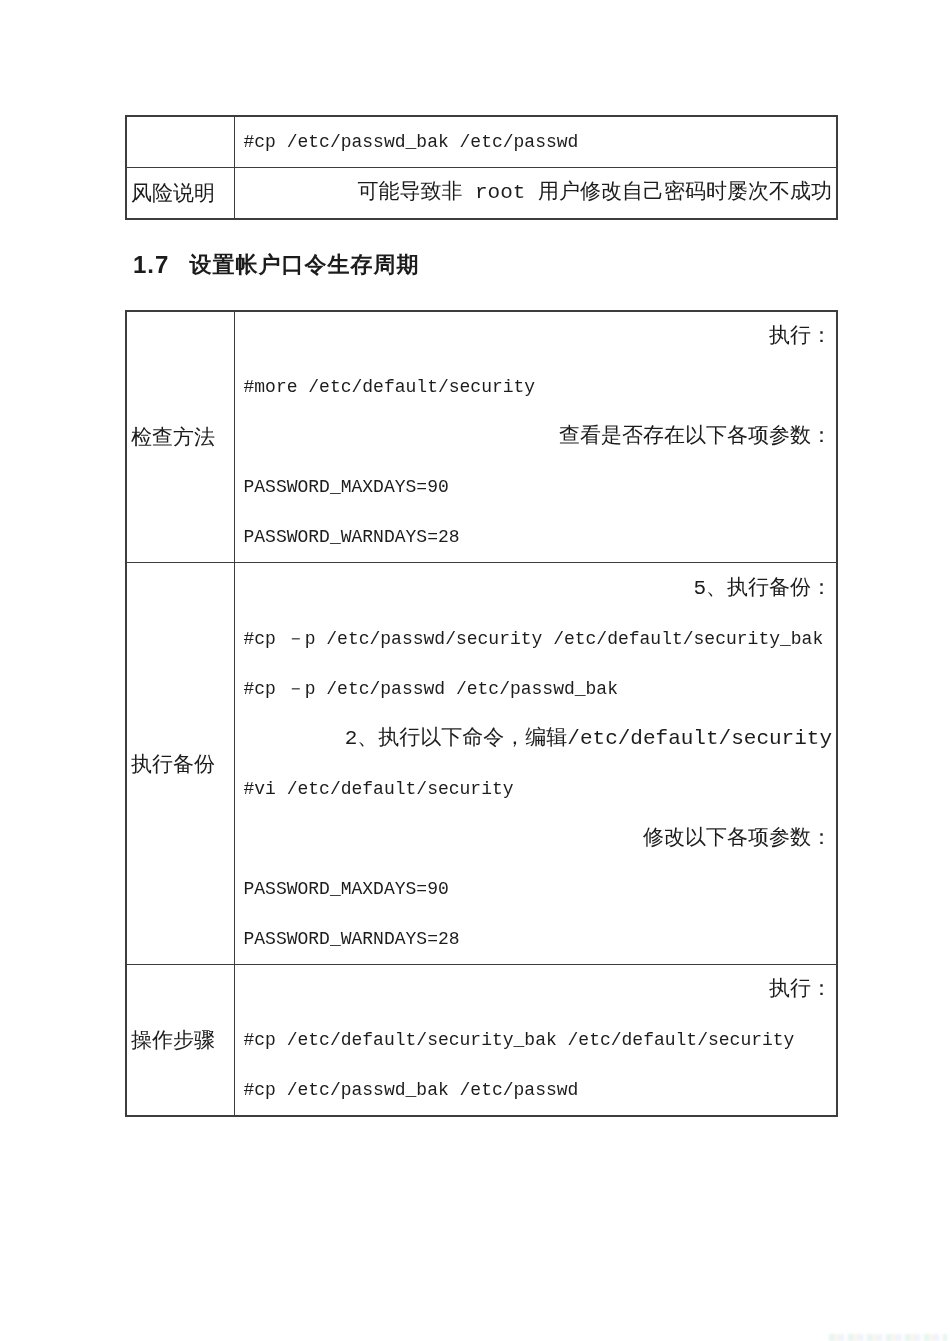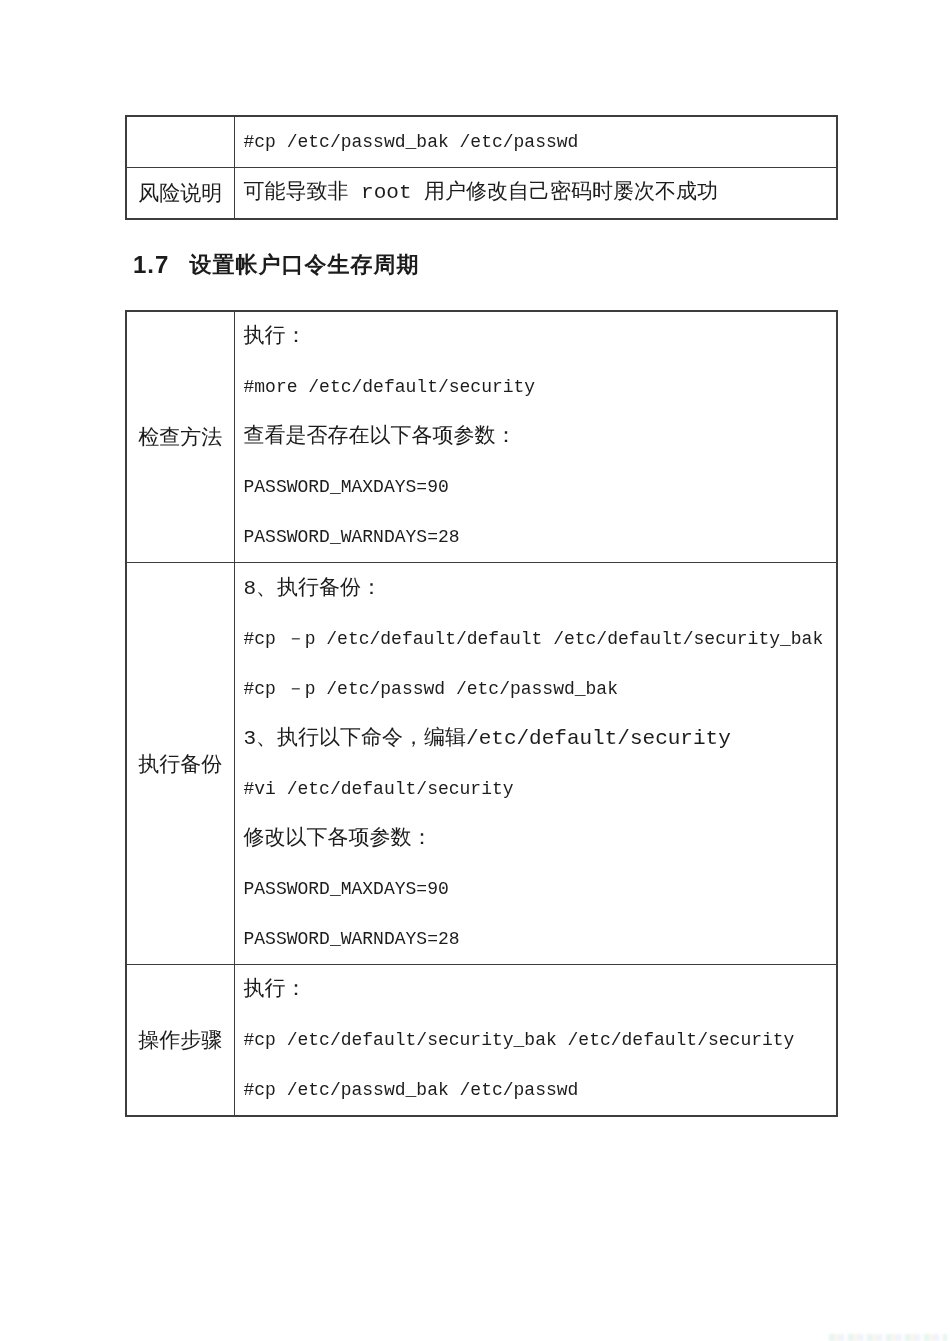--- a/index.html
+++ b/index.html
@@ -24,38 +24,38 @@
     border: 2px solid #3d3d3d;
   }
   table.doc-table td {
     border: 1px solid #3d3d3d;
     overflow: hidden;
   }
   col.col-label   { width: 108px; }
   col.col-content { width: 603px; }
 
   td.label-cell {
-    text-align: center;
     vertical-align: middle;
     font-family: "DejaVu Serif", "Liberation Serif", serif;
     font-size: 21px;
     line-height: 50px;
-    padding: 0 11px;
+    padding: 0 4px;
   }
   td.content-cell {
     vertical-align: middle;
     padding: 0 4px 0 9px;
   }
   .line {
     line-height: 50px;
     white-space: nowrap;
   }
   .line.zh {
     font-family: "Liberation Mono", "DejaVu Serif", serif;
     font-size: 21px;
+    text-align: right;
   }
   .line.cmd {
     font-family: "Liberation Mono", "DejaVu Sans Mono", serif;
     font-size: 18px;
   }
   tr.h48  { height: 48px; }
   tr.h49  { height: 49px; }
   tr.h98  { height: 98px; }
   tr.h250 { height: 250px; }
   tr.h402 { height: 402px; }
@@ -141,24 +141,24 @@
           <div class="line cmd">#more /etc/default/security</div>
           <div class="line zh">查看是否存在以下各项参数：</div>
           <div class="line cmd">PASSWORD_MAXDAYS=90</div>
           <div class="line cmd">PASSWORD_WARNDAYS=28</div>
         </td>
       </tr>
 
       <tr class="h402">
         <td class="label-cell">执行备份</td>
         <td class="content-cell">
-          <div class="line zh">8、执行备份：</div>
-          <div class="line cmd">#cp －p /etc/default/default /etc/default/security_bak</div>
+          <div class="line zh">5、执行备份：</div>
+          <div class="line cmd">#cp －p /etc/passwd/security /etc/default/security_bak</div>
           <div class="line cmd">#cp －p /etc/passwd /etc/passwd_bak</div>
-          <div class="line zh">3、执行以下命令，编辑/etc/default/security</div>
+          <div class="line zh">2、执行以下命令，编辑/etc/default/security</div>
           <div class="line cmd">#vi /etc/default/security</div>
           <div class="line zh">修改以下各项参数：</div>
           <div class="line cmd">PASSWORD_MAXDAYS=90</div>
           <div class="line cmd">PASSWORD_WARNDAYS=28</div>
         </td>
       </tr>
 
       <tr class="h146">
         <td class="label-cell">操作步骤</td>
         <td class="content-cell">

